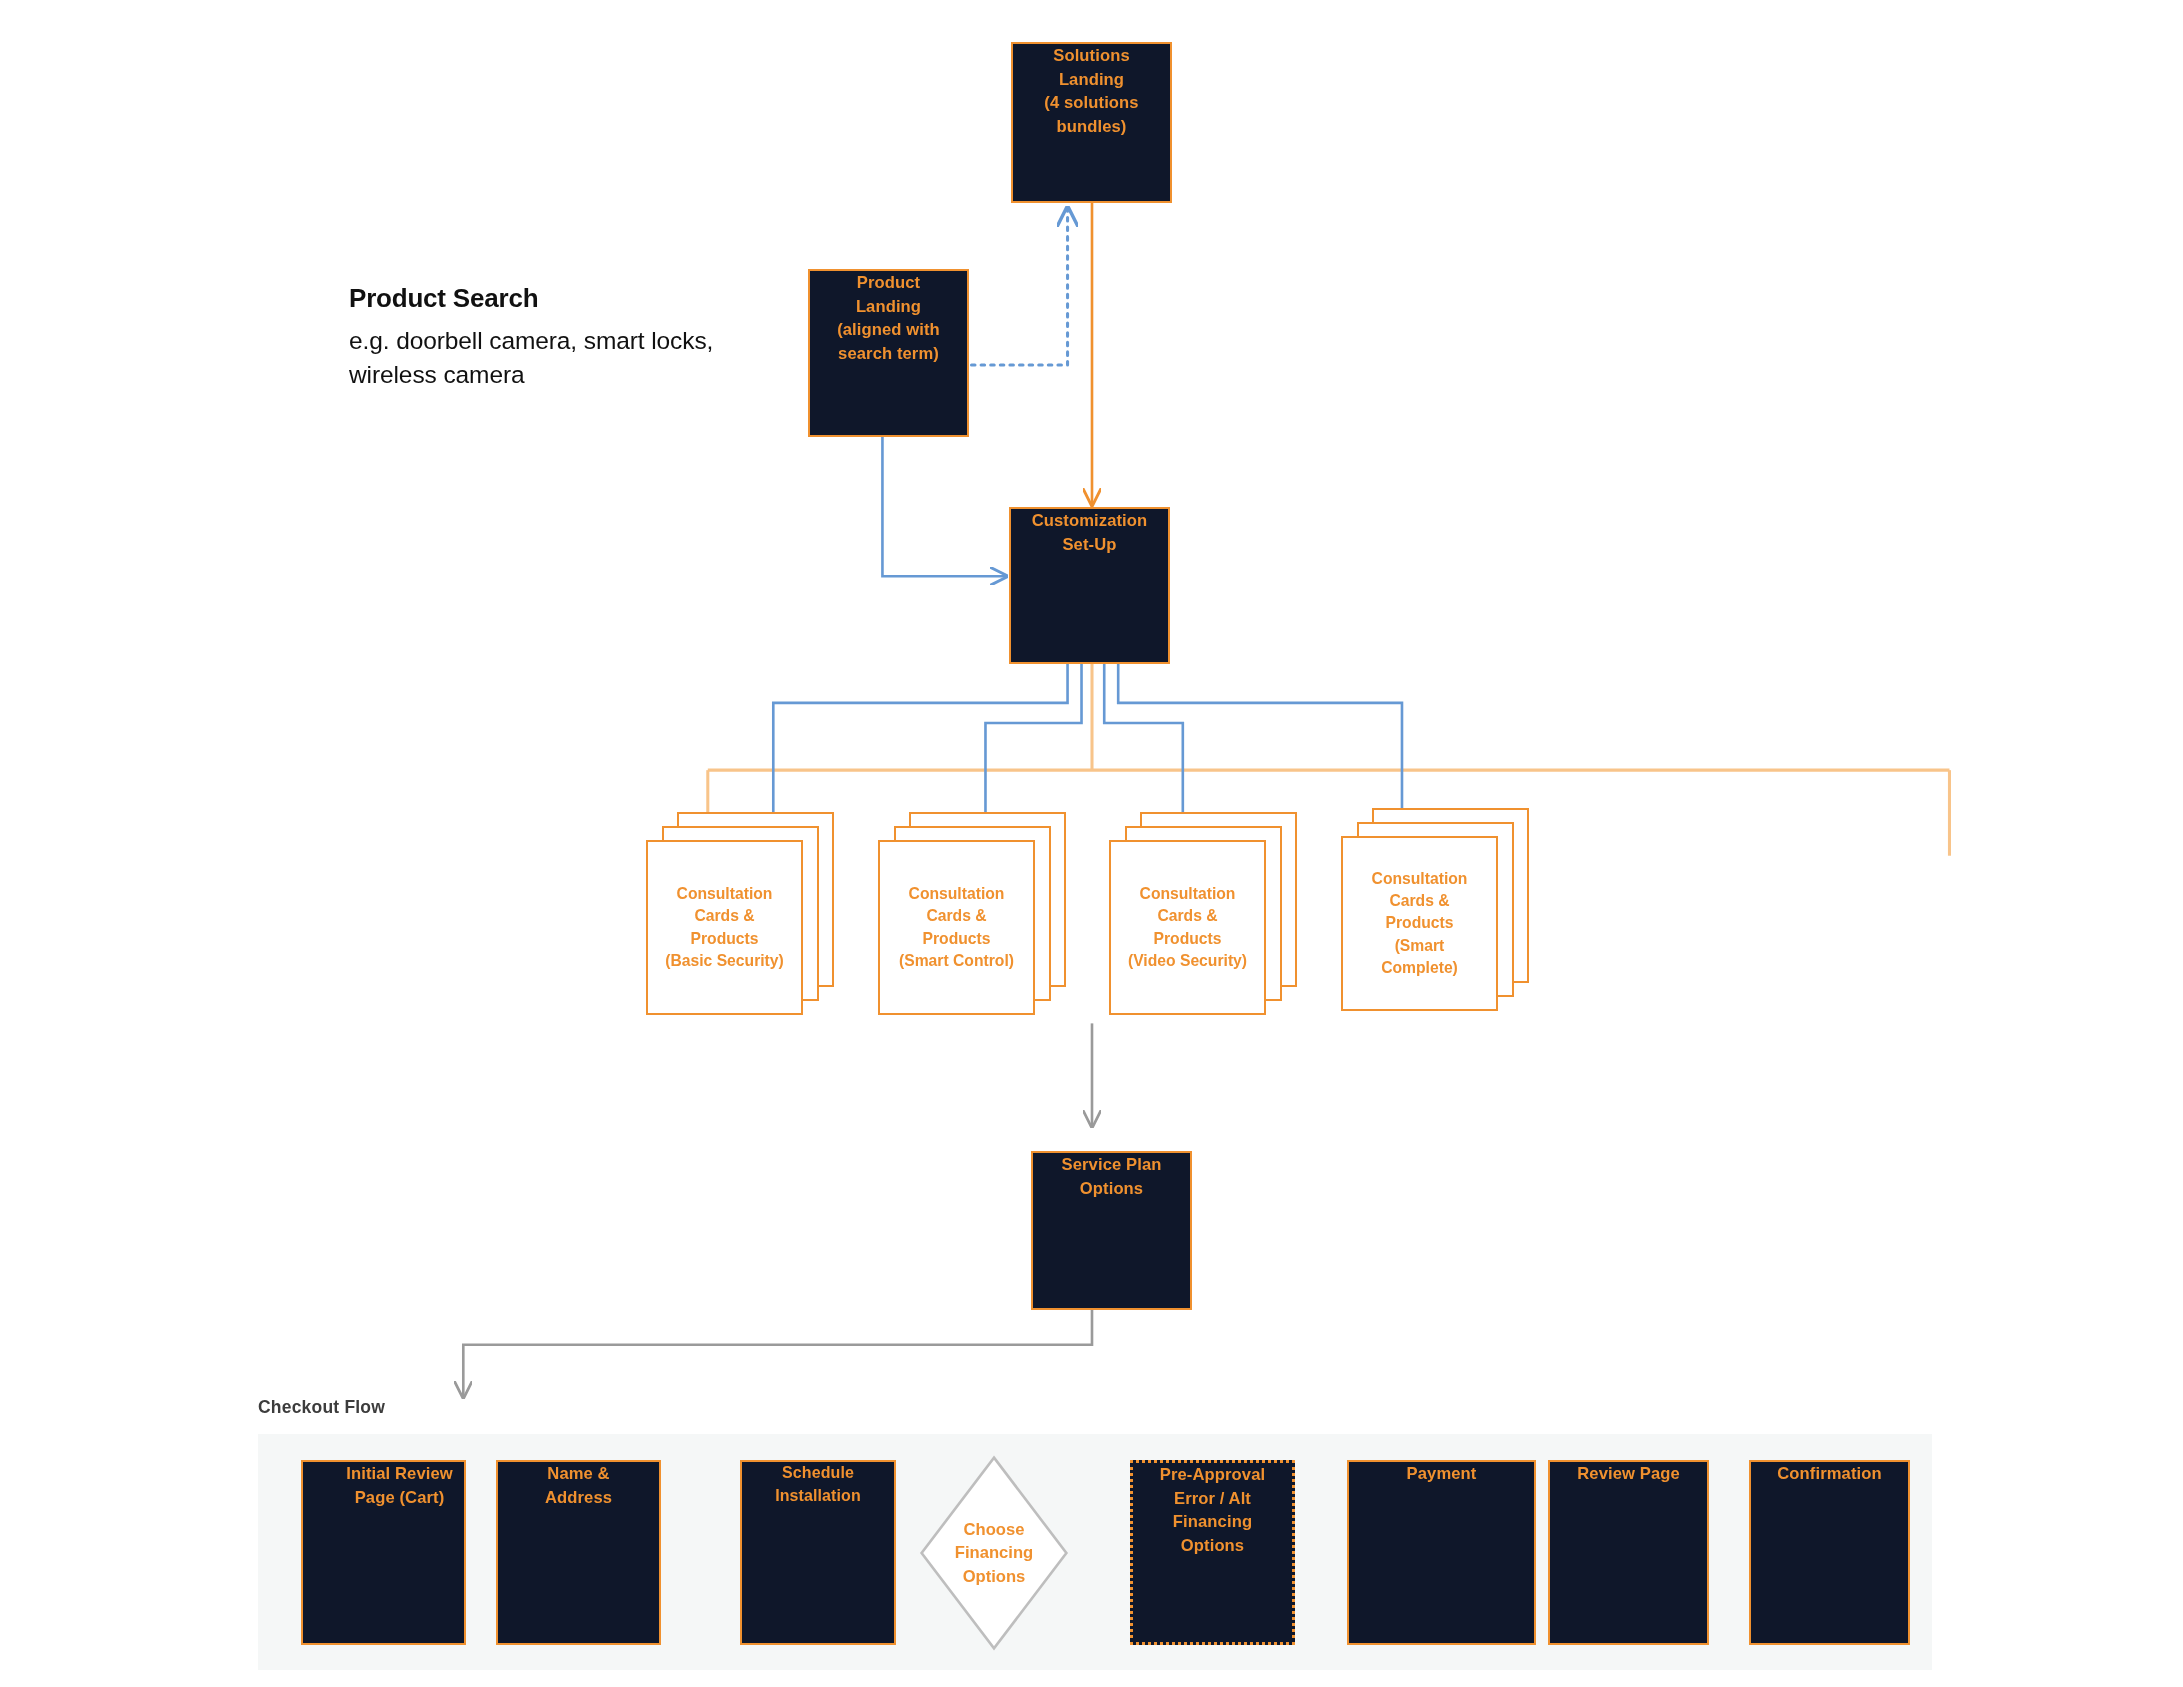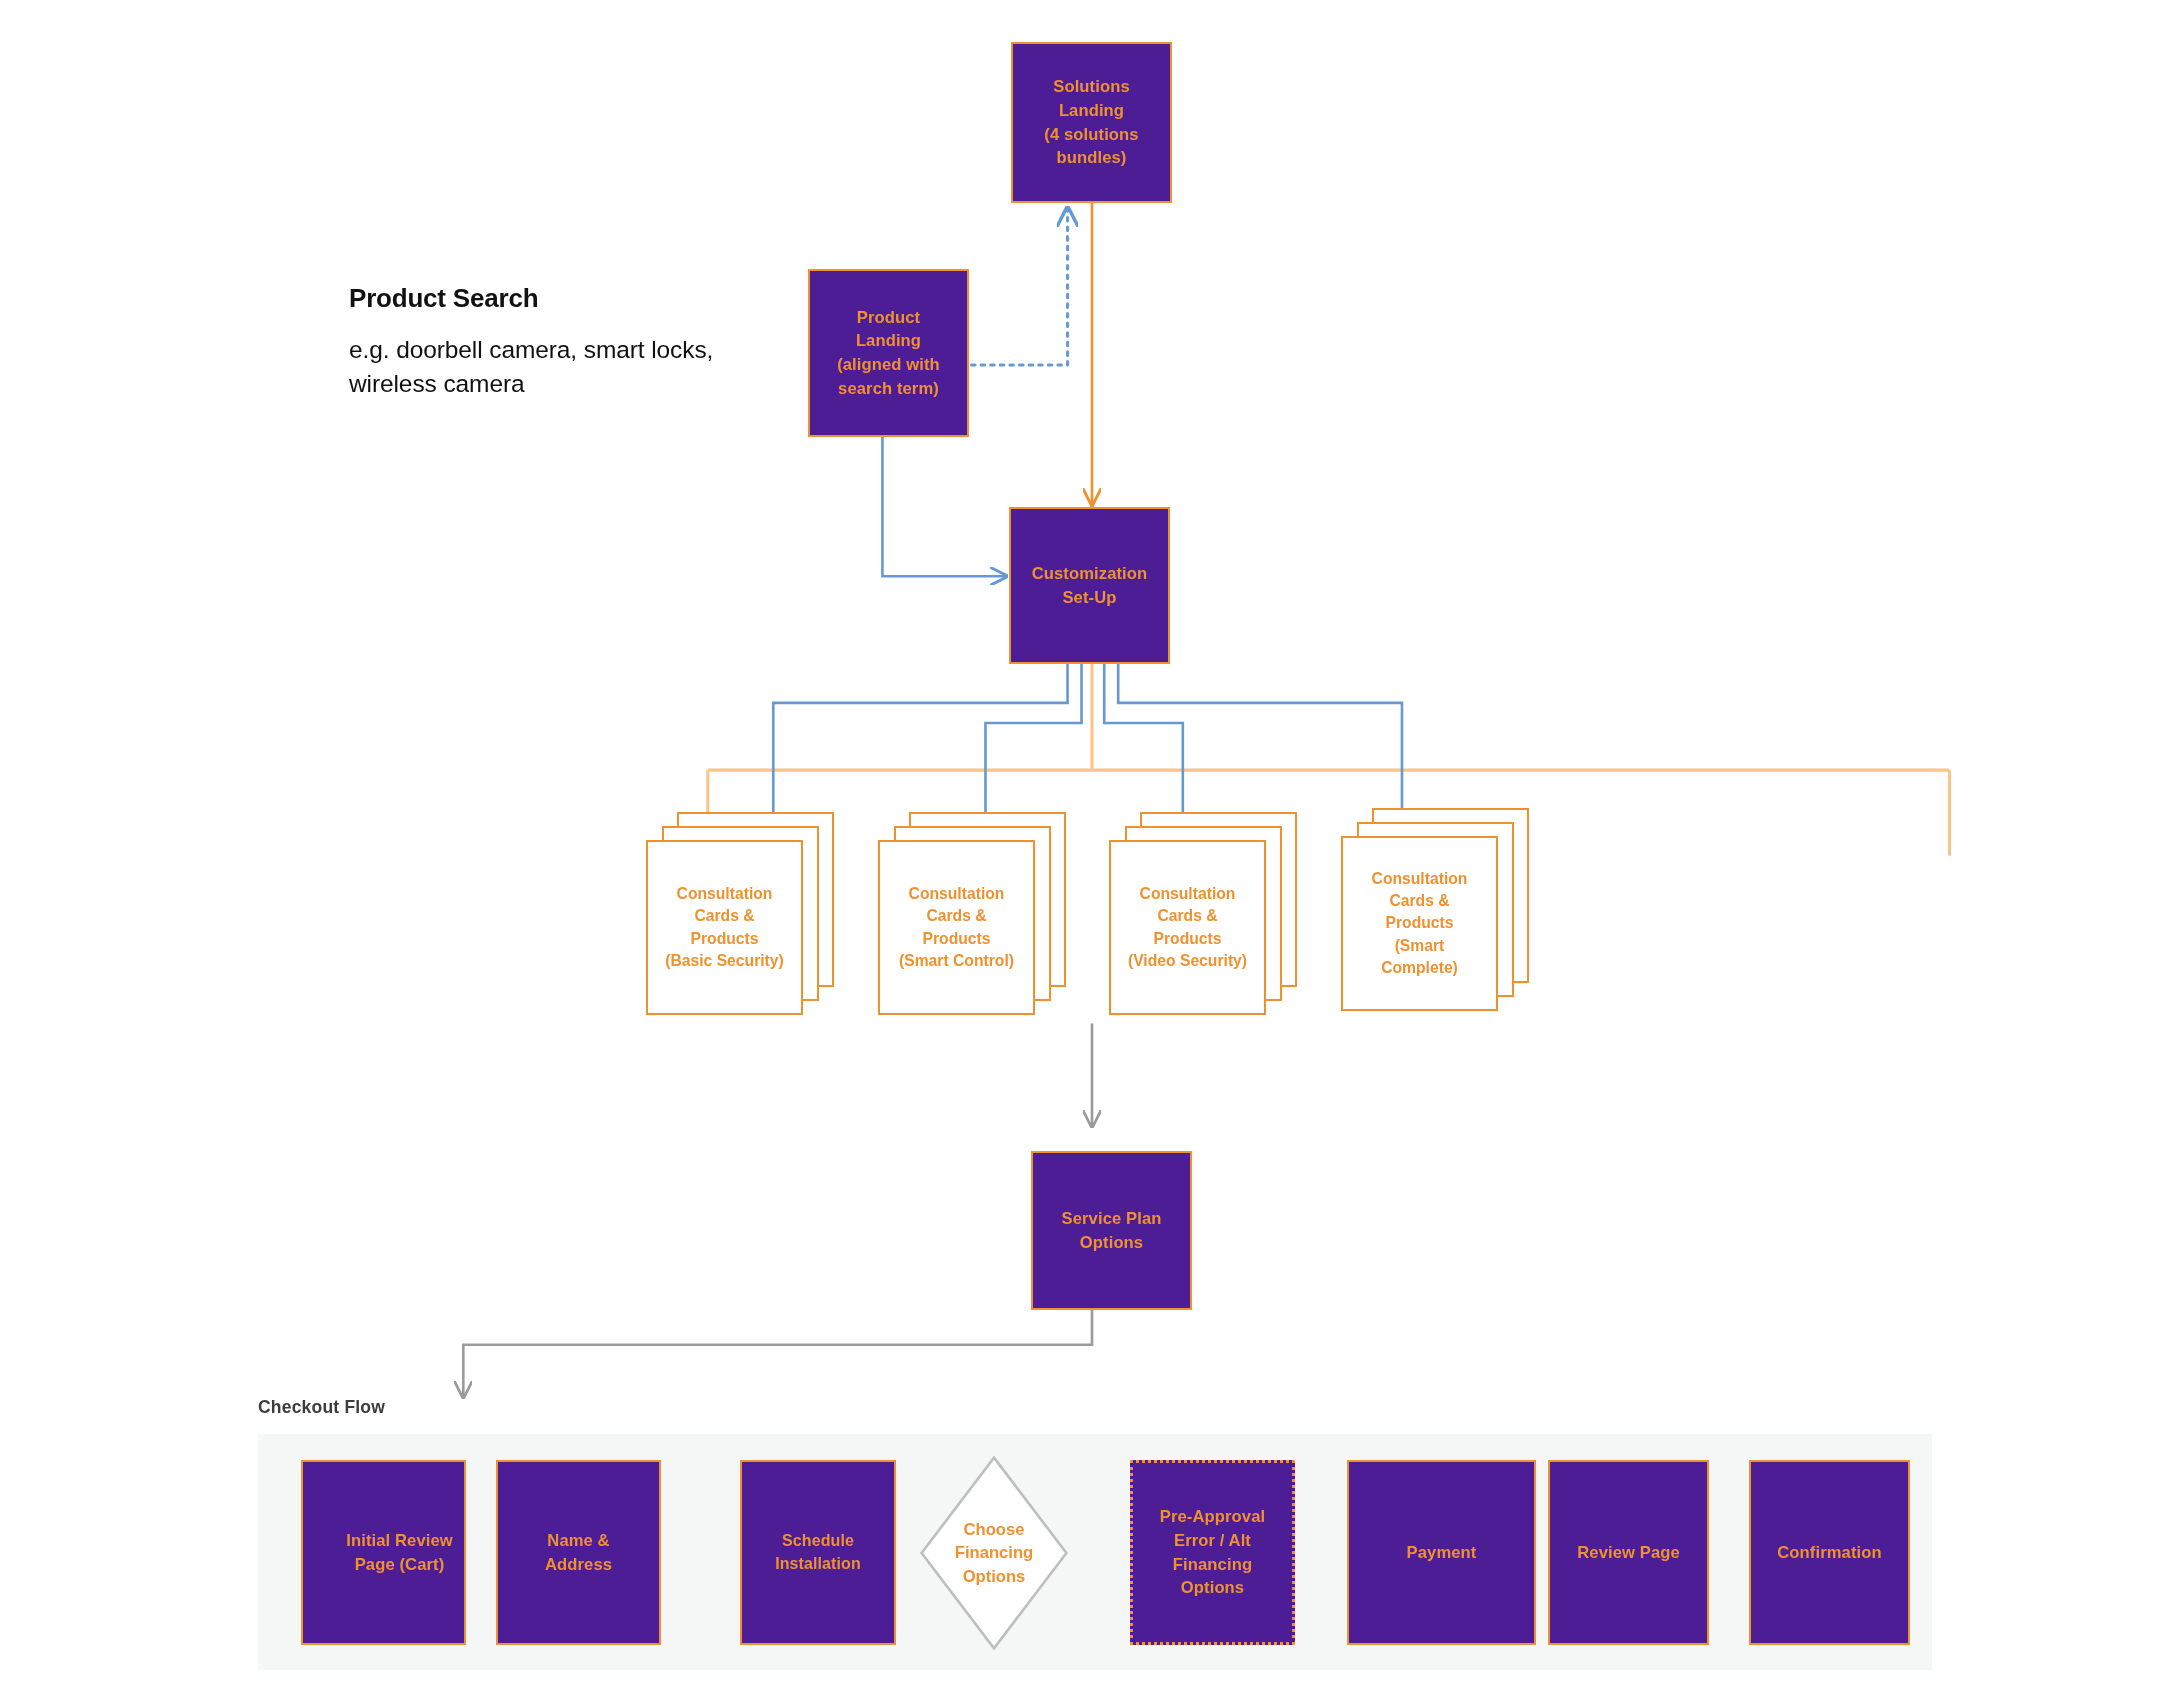--- a/index.html
+++ b/index.html
@@ -26,25 +26,25 @@
     width: 2184px;
     height: 1687px;
     pointer-events: none;
   }
 
   
   .node {
     position: absolute;
     box-sizing: border-box;
     border: 2.6px solid #F0912F;
-    background: #4c1d95;
+    background: #0f172a;
     color: #F0912F;
     font-weight: bold;
     display: flex;
-    align-items: center;
+    align-items: flex-start;
     justify-content: center;
     text-align: center;
     line-height: 1.42;
     letter-spacing: 0.1px;
     z-index: 5;
   }
   .node .lbl { display: block; width: 100%; padding: 0 7px; box-sizing: border-box; }
 
   .node.dotted { border-style: dotted; border-width: 3.5px; }
 
@@ -108,21 +108,21 @@
     position: absolute;
     z-index: 6;
     color: #111111;
     line-height: 1.36;
   }
   #product-search-note .title {
     display: block;
     font-size: 26px;
     font-weight: bold;
     letter-spacing: -0.2px;
-    margin-bottom: 17px;
+    margin-bottom: 8px;
   }
   #product-search-note .sub {
     display: block;
     font-size: 24.5px;
     font-weight: normal;
     letter-spacing: -0.1px;
   }
 </style>
 </head>
 <body>

